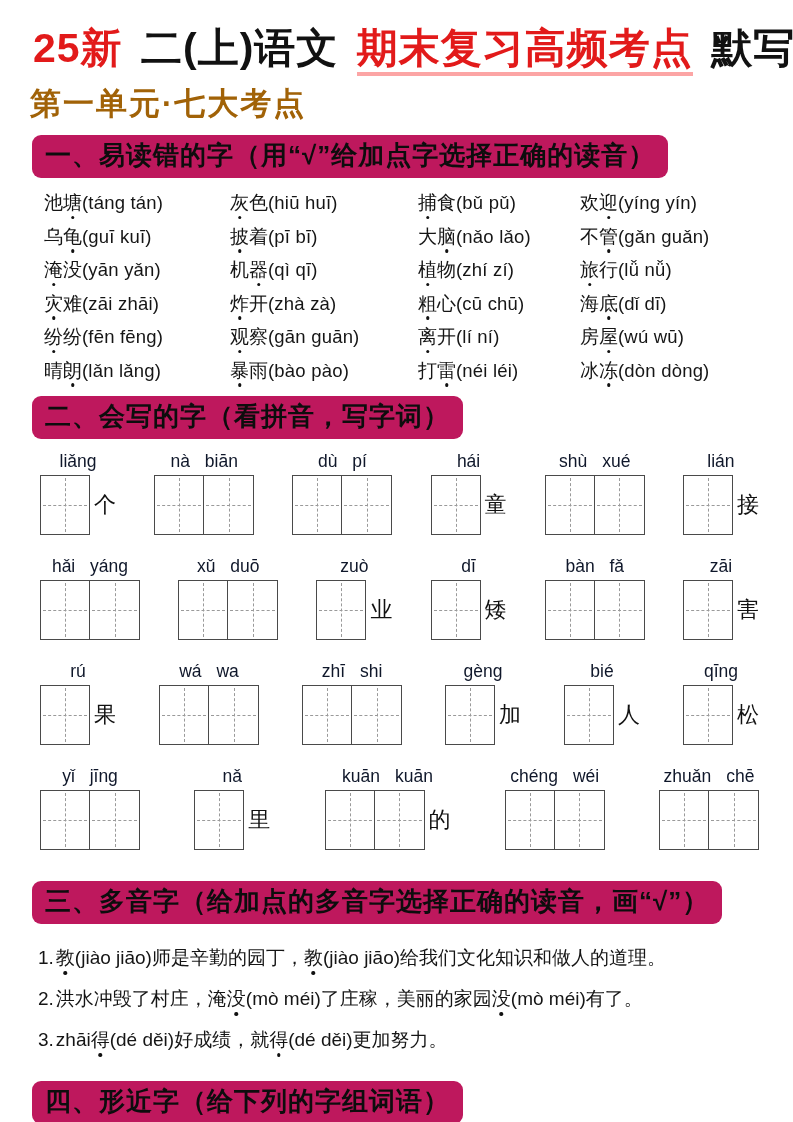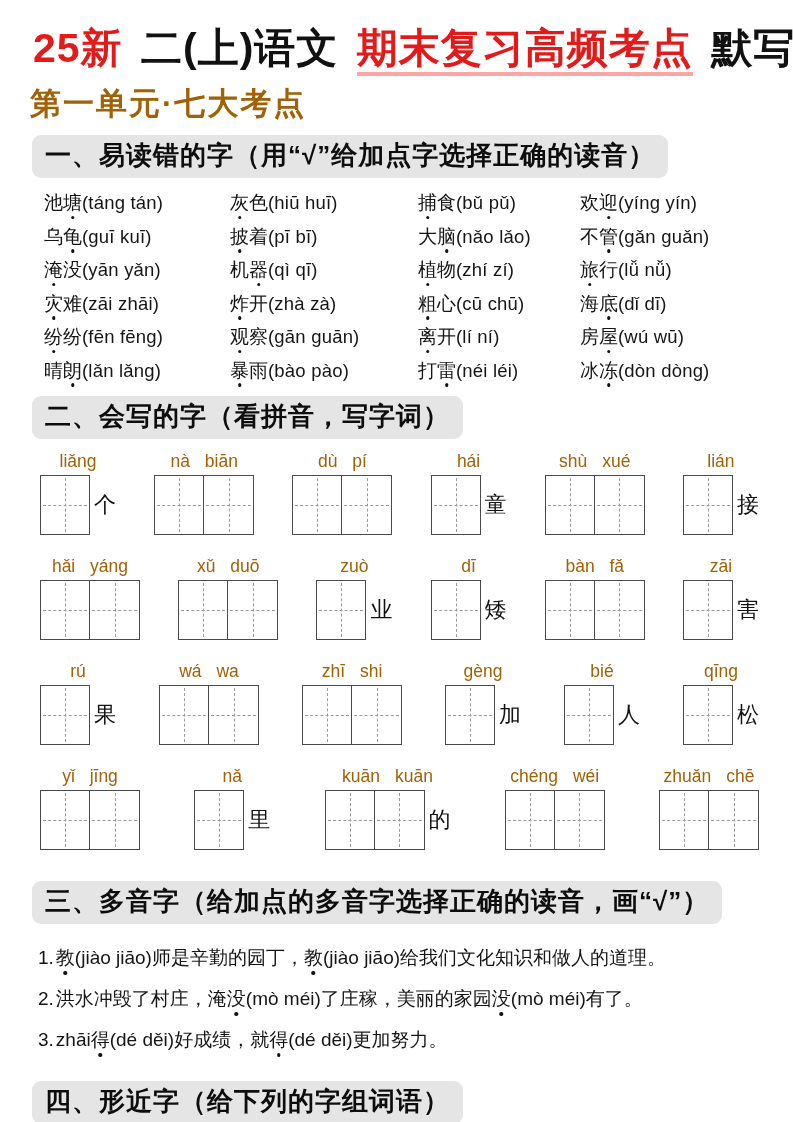--- a/index.html
+++ b/index.html
@@ -19,21 +19,21 @@
   .t-black{color:#111;}
   .t-underline{border-bottom:4px solid #fca5a5;padding-bottom:1px;}
   .main-title span{margin:0 3px;}
   .sub-title{
     text-align:left;font-weight:bold;font-size:31px;color:#a16207;
     margin-top:12px;letter-spacing:2px;
   }
 
   
   .bar{
-    display:inline-block;background:#e5e5e5;color:#0d0d0d;
+    display:inline-block;background:#be185d;color:#0d0d0d;
     font-weight:bold;font-size:26px;letter-spacing:1px;
     padding:3px 13px 5px 13px;border-radius:9px;
     margin:10px 0 6px 2px;white-space:nowrap;
   }
 
   
   .words-grid{
     display:grid;grid-template-columns:186px 188px 162px 186px;
     padding:8px 0 4px 14px;row-gap:11.5px;
   }
@@ -43,21 +43,21 @@
     content:"";position:absolute;left:50%;bottom:-5px;transform:translateX(-50%);
     width:3.5px;height:3.5px;background:#111;border-radius:50%;
   }
   .opts{font-size:18.5px;letter-spacing:0.2px;}
 
   
   .grid-rows{padding:6px 6px 0 10px;}
   .g-row{display:flex;justify-content:space-between;align-items:flex-start;margin-bottom:21px;}
   .group{display:flex;flex-direction:column;}
   .pinyin-label{
-    text-align:center;font-size:17.5px;color:#a16207;margin-bottom:3px;
+    text-align:center;font-size:17.5px;color:#0f172a;margin-bottom:3px;
     word-spacing:10px;white-space:nowrap;
   }
   .boxrow{display:flex;align-items:center;}
   .wbox{
     position:relative;width:50px;height:60px;
     border:1.6px solid #4a4a4a;background:#fff;box-sizing:border-box;
   }
   .wbox + .wbox{border-left:none;}
   .wbox::before{
     content:"";position:absolute;left:2px;right:2px;top:50%;

